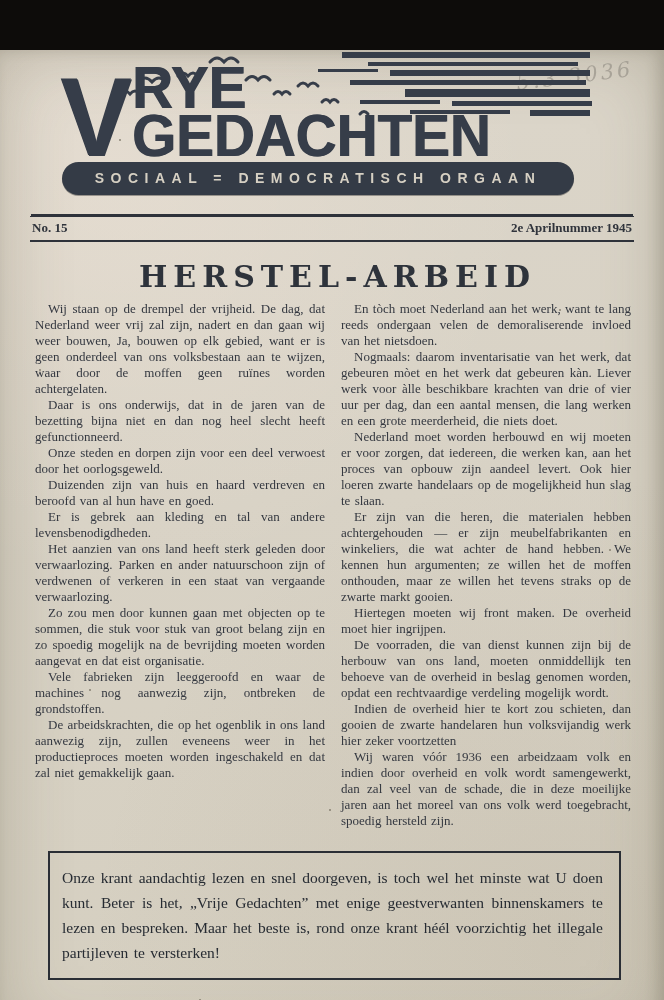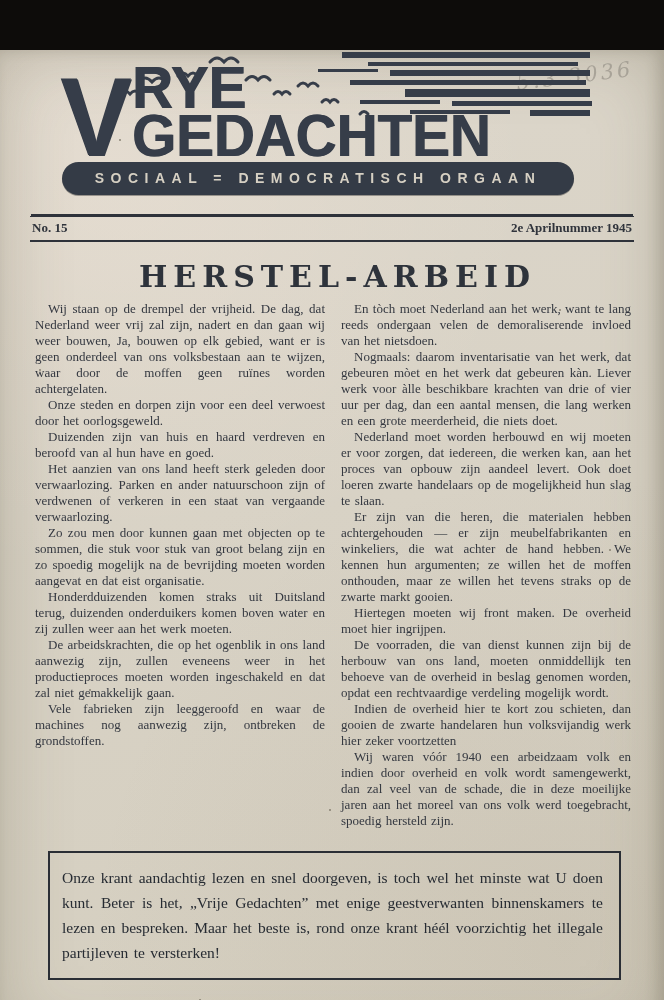--- a/index.html
+++ b/index.html
@@ -128,36 +128,37 @@
   <div class="issue-line">
     <div>No. 15</div>
     <div>2e Aprilnummer 1945</div>
   </div>
 
   <div class="article-title">HERSTEL-ARBEID</div>
 
   <div class="columns">
     <div class="col">
         <p><span>Wij staan op de drempel der vrijheid. De dag, dat Nederland weer vrij zal zijn, nadert en dan gaan wij weer bouwen, Ja, bouwen op elk gebied, want er is geen onderdeel van ons volksbestaan aan te wijzen, waar door de moffen geen ruïnes worden achtergelaten.</span></p>
+        <p><span>Daar is ons onderwijs, dat in de jaren van de bezetting bijna niet en dan nog heel slecht heeft gefunctionneerd.</span></p>
         <p><span>Onze steden en dorpen zijn voor een deel verwoest door het oorlogsgeweld.</span></p>
         <p><span>Duizenden zijn van huis en haard verdreven en beroofd van al hun have en goed.</span></p>
+        <p><span>Er is gebrek aan kleding en tal van andere levensbenodigdheden.</span></p>
         <p><span>Het aanzien van ons land heeft sterk geleden door verwaarlozing. Parken en ander natuurschoon zijn of verdwenen of verkeren in een staat van vergaande verwaarlozing.</span></p>
         <p><span>Zo zou men door kunnen gaan met objecten op te sommen, die stuk voor stuk van groot belang zijn en zo spoedig mogelijk na de bevrijding moeten worden aangevat en dat eist organisatie.</span></p>
-        <p><span>Honderdduizenden komen straks uit Duitsland terug, duizenden onderduikers komen boven water en zij zullen weer aan het werk moeten.</span></p>
+        <p><span>Vele fabrieken zijn leeggeroofd en waar de machines nog aanwezig zijn, ontbreken de grondstoffen.</span></p>
         <p><span>De arbeidskrachten, die op het ogenblik in ons land aanwezig zijn, zullen eveneens weer in het productieproces moeten worden ingeschakeld en dat zal niet gemakkelijk gaan.</span></p>
-        <p><span>Vele fabrieken zijn leeggeroofd en waar de machines nog aanwezig zijn, ontbreken de grondstoffen.</span></p>
       </div>
     <div class="col">
         <p><span>En tòch moet Nederland aan het werk, want te lang reeds ondergaan velen de demoraliserende invloed van het nietsdoen.</span></p>
         <p><span>Nogmaals: daarom inventarisatie van het werk, dat gebeuren mòet en het werk dat gebeuren kàn. Liever werk voor àlle beschikbare krachten van drie of vier uur per dag, dan een aantal mensen, die lang werken en een grote meerderheid, die niets doet.</span></p>
-        <p><span>Nederland moet worden herbouwd en wij moeten er voor zorgen, dat iedereen, die werken kan, aan het proces van opbouw zijn aandeel levert. Ook doet loeren zwarte handelaars op de mogelijkheid hun slag te slaan.</span></p>
+        <p><span>Nederland moet worden herbouwd en wij moeten er voor zorgen, dat iedereen, die werken kan, aan het proces van opbouw zijn aandeel levert. Ook hier loeren zwarte handelaars op de mogelijkheid hun slag te slaan.</span></p>
         <p><span>Er zijn van die heren, die materialen hebben achtergehouden — er zijn meubelfabrikanten en winkeliers, die wat achter de hand hebben. We kennen hun argumenten; ze willen het de moffen onthouden, maar ze willen het tevens straks op de zwarte markt gooien.</span></p>
         <p><span>Hiertegen moeten wij front maken. De overheid moet hier ingrijpen.</span></p>
         <p><span>De voorraden, die van dienst kunnen zijn bij de herbouw van ons land, moeten onmiddellijk ten behoeve van de overheid in beslag genomen worden, opdat een rechtvaardige verdeling mogelijk wordt.</span></p>
         <p><span>Indien de overheid hier te kort zou schieten, dan gooien de zwarte handelaren hun volksvijandig werk hier zeker voortzetten</span></p>
-        <p><span>Wij waren vóór 1940 een arbeidzaam volk en indien door overheid en volk wordt samengewerkt, dan zal veel van de schade, die in deze moeilijke jaren aan het moreel van ons volk werd toegebracht, spoedig hersteld zijn.</span></p>
+        <p><span>Wij waren vóór 1936 een arbeidzaam volk en indien door overheid en volk wordt samengewerkt, dan zal veel van de schade, die in deze moeilijke jaren aan het moreel van ons volk werd toegebracht, spoedig hersteld zijn.</span></p>
       </div>
   </div>
 
   <div class="footer-box">
     <span>Onze krant aandachtig lezen en snel doorgeven, is toch wel het minste wat U doen kunt. Beter is het, „Vrije Gedachten” met enige geestverwanten binnenskamers te lezen en bespreken. Maar het beste is, rond onze krant héél voorzichtig het illegale partijleven te versterken!</span>
   </div>
 </div>
 
 </body></html>

